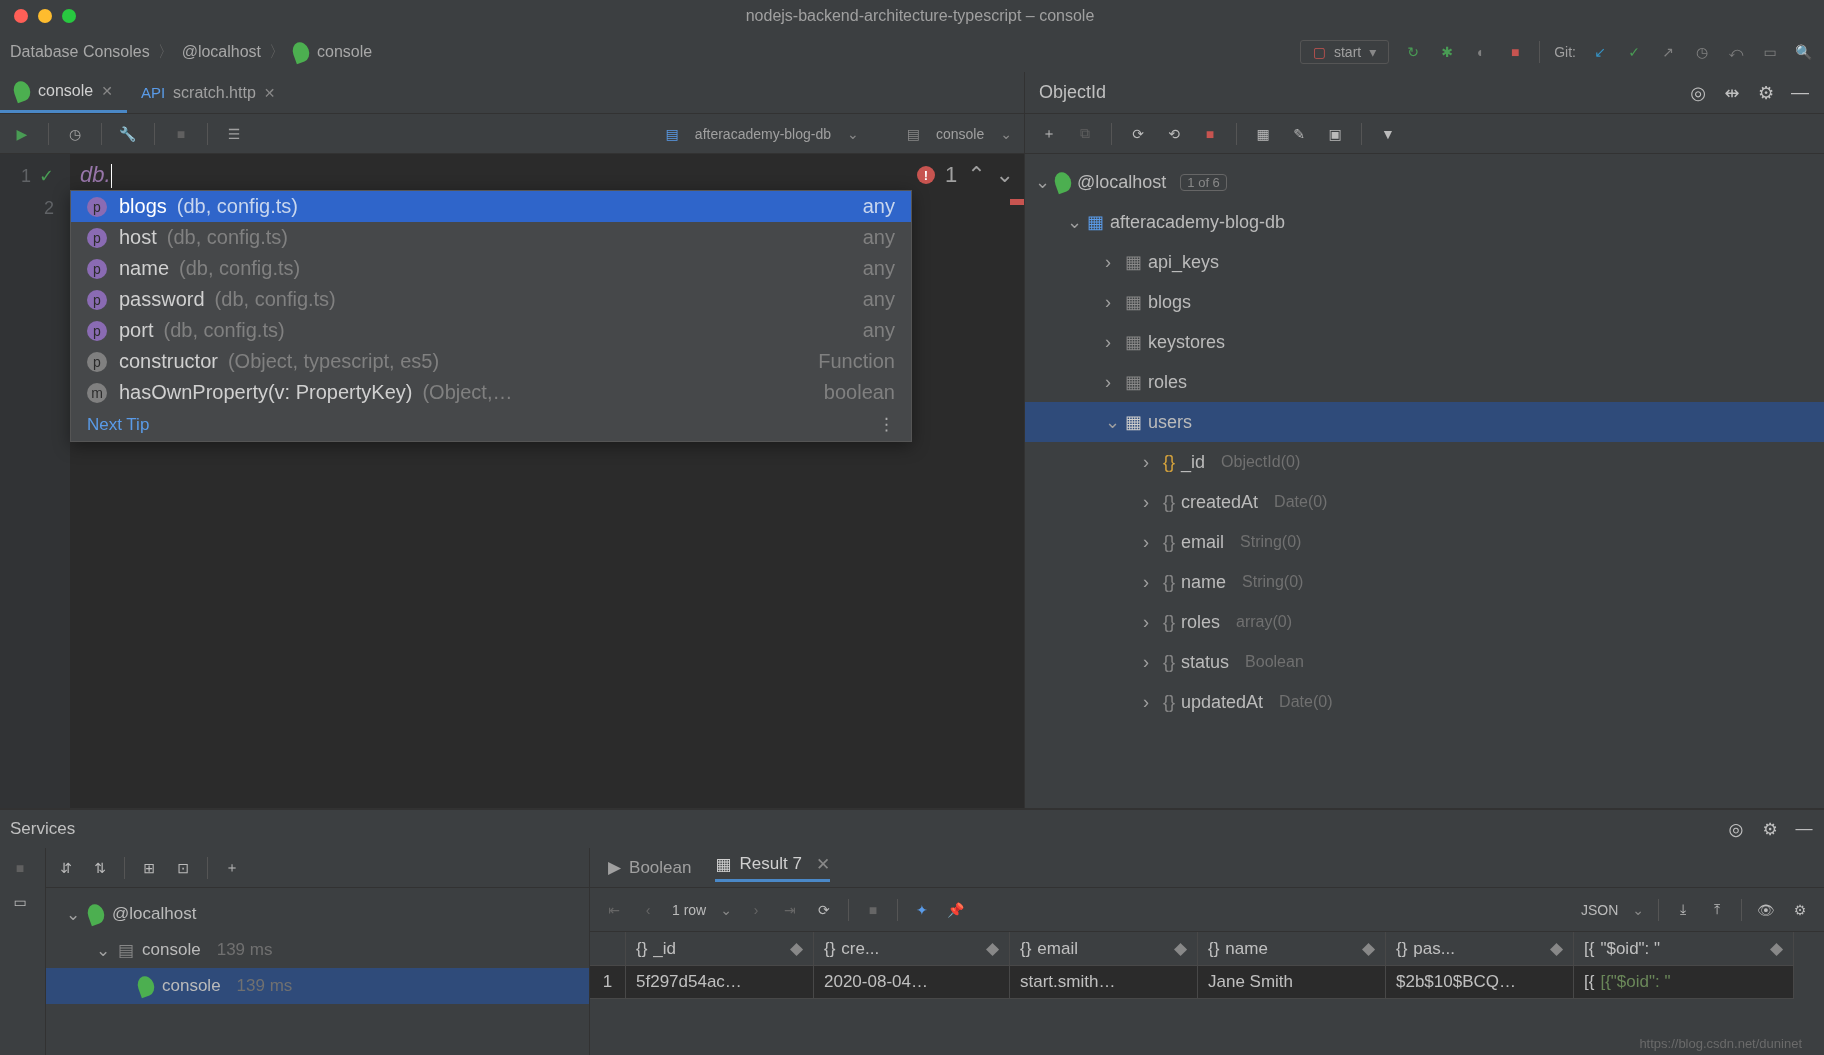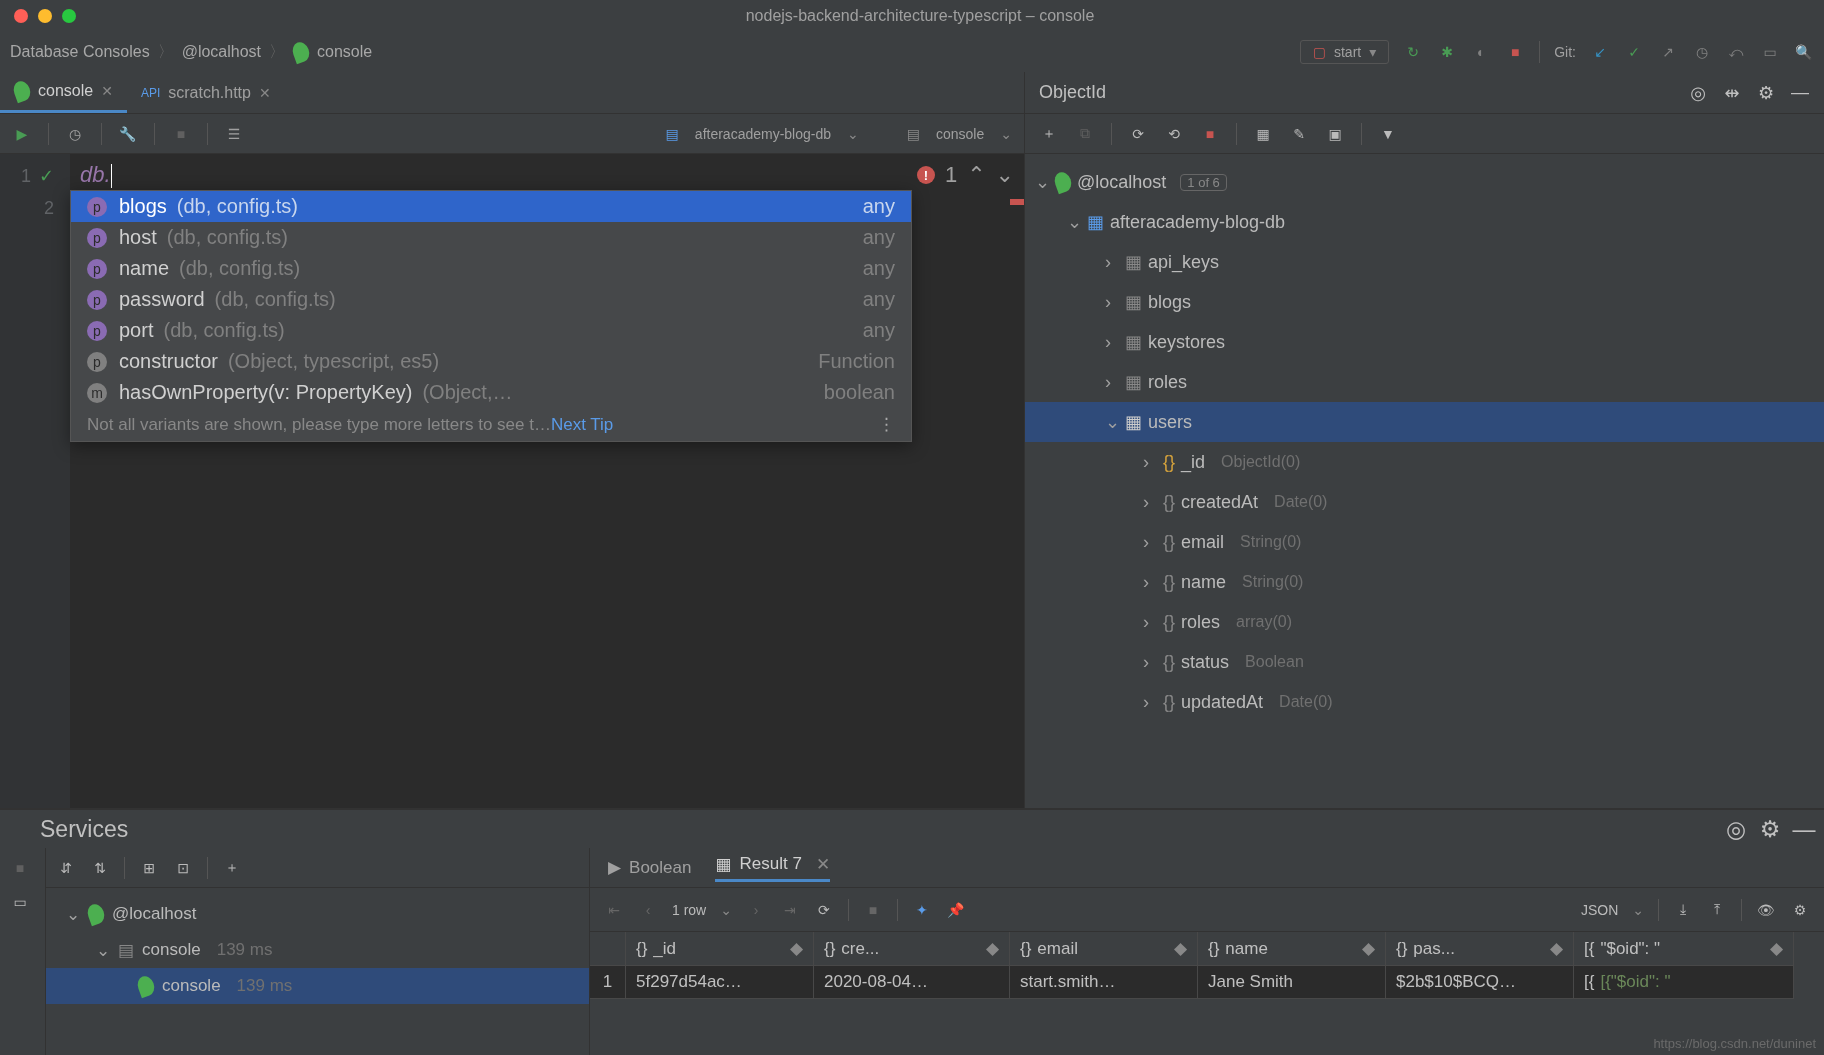--- a/index.html
+++ b/index.html
@@ -50,21 +50,21 @@
 .panel-head { height: 42px; display: flex; align-items: center; padding: 0 14px; font-size: 18px; color: #c0c0c0; border-bottom: 1px solid #323232; }
 .panel-head .actions { margin-left: auto; display: flex; gap: 14px; }
 .db-toolbar { height: 40px; display: flex; align-items: center; gap: 16px; padding: 0 14px; border-bottom: 1px solid #323232; }
 .tree { flex: 1; padding: 8px 0; font-size: 18px; overflow: auto; }
 .tree-row { display: flex; align-items: center; height: 40px; padding-left: 10px; gap: 6px; }
 .tree-row.sel { background: #2f4b7a; }
 .arrow { width: 14px; display: inline-block; color: #a0a0a0; }
 .badge { border: 1px solid #666; border-radius: 4px; padding: 0 6px; font-size: 13px; color: #888; margin-left: 8px; }
 .field-type { color: #707070; font-size: 16px; margin-left: 10px; }
 .services { border-top: 2px solid #323232; }
-.svc-head { height: 38px; display: flex; align-items: center; padding: 0 10px; font-size: 23px; color: #c0c0c0; margin-left: 30px; }
+.svc-head { height: 38px; display: flex; align-items: center; padding: 0 10px; font-size: 17px; color: #c0c0c0; }
 .svc-body { display: flex; height: 210px; }
 .svc-left { width: 590px; border-right: 1px solid #323232; display: flex; }
 .svc-ltool { width: 46px; display: flex; flex-direction: column; gap: 14px; padding: 10px; border-right: 1px solid #323232; }
 .svc-tree { flex: 1; }
 .svc-tree-toolbar { height: 40px; display: flex; align-items: center; gap: 14px; padding: 0 10px; border-bottom: 1px solid #323232; }
 .svc-tree-body { padding: 8px 0; font-size: 17px; }
 .svc-tree-row { display: flex; align-items: center; height: 36px; padding-left: 20px; gap: 8px; }
 .svc-tree-row.sel { background: #2f4b7a; }
 .muted { color: #707070; }
 .svc-right { flex: 1; display: flex; flex-direction: column; }
@@ -76,21 +76,21 @@
 .grid { flex: 1; }
 .ghead, .grow { display: flex; }
 .gcell { border-right: 1px solid #484848; border-bottom: 1px solid #484848; padding: 6px 10px; font-size: 17px; display: flex; align-items: center; gap: 6px; }
 .ghead .gcell { background: #3c3f41; color: #c0c0c0; }
 .grow .gcell { background: #2b2b2b; color: #c0c0c0; }
 .gidx { width: 36px; justify-content: center; }
 .gc1 { width: 188px; } .gc2 { width: 196px; } .gc3 { width: 188px; } .gc4 { width: 188px; } .gc5 { width: 188px; } .gc6 { width: 220px; }
 .sort { margin-left: auto; color: #888; }
 .vbar { width: 1px; height: 22px; background: #555; }
 .mongo-leaf { display: inline-block; width: 16px; height: 20px; background: #4caf50; border-radius: 50% 50% 50% 0; transform: rotate(-20deg); }
-.watermark { position: absolute; bottom: 4px; right: 8px; font-size: 13px; color: #6a6a6a; }
+.watermark { position: absolute; bottom: 4px; right: 22px; font-size: 13px; color: #6a6a6a; }
 </style>
 </head>
 <body>
 
 <div class="titlebar">
   <div class="traffic">
     <div class="dot r"></div>
     <div class="dot y"></div>
     <div class="dot g"></div>
   </div>
@@ -131,21 +131,21 @@
 <div class="main">
 
   <div class="editor-area">
     <div class="tabs">
       <div class="tab active">
         <span class="mongo-leaf"></span>
         <span>console</span>
         <span class="close">✕</span>
       </div>
       <div class="tab">
-        <span style="color:#5a9be8;font-size:12px">API</span>
+        <span style="color:#5a9be8;font-size:15px">API</span>
         <span>scratch.http</span>
         <span class="close">✕</span>
       </div>
     </div>
     <div class="editor-toolbar">
       <span class="ic" style="color:#499c54">▶</span>
       <div class="vbar"></div>
       <span class="ic" style="color:#a0a0a0">◷</span>
       <div class="vbar"></div>
       <span class="ic" style="color:#a0a0a0">🔧</span>
@@ -217,21 +217,20 @@
               <span class="p-meta">(Object, typescript, es5)</span>
               <span class="p-type">Function</span>
             </div>
           <div class="popup-row">
               <span class="p-ic p-grey">m</span>
               <span class="p-name">hasOwnProperty(v: PropertyKey)</span>
               <span class="p-meta">(Object,…</span>
               <span class="p-type">boolean</span>
             </div>
           <div class="popup-foot">
-            <span>Not all variants are shown, please type more letters to see t…</span>
               <span class="link">Next Tip</span>
             <span style="margin-left:auto;color:#aaa">⋮</span>
           </div>
         </div>
       </div>
     </div>
   </div>
 
   <div class="db-panel">
     <div class="panel-head">

